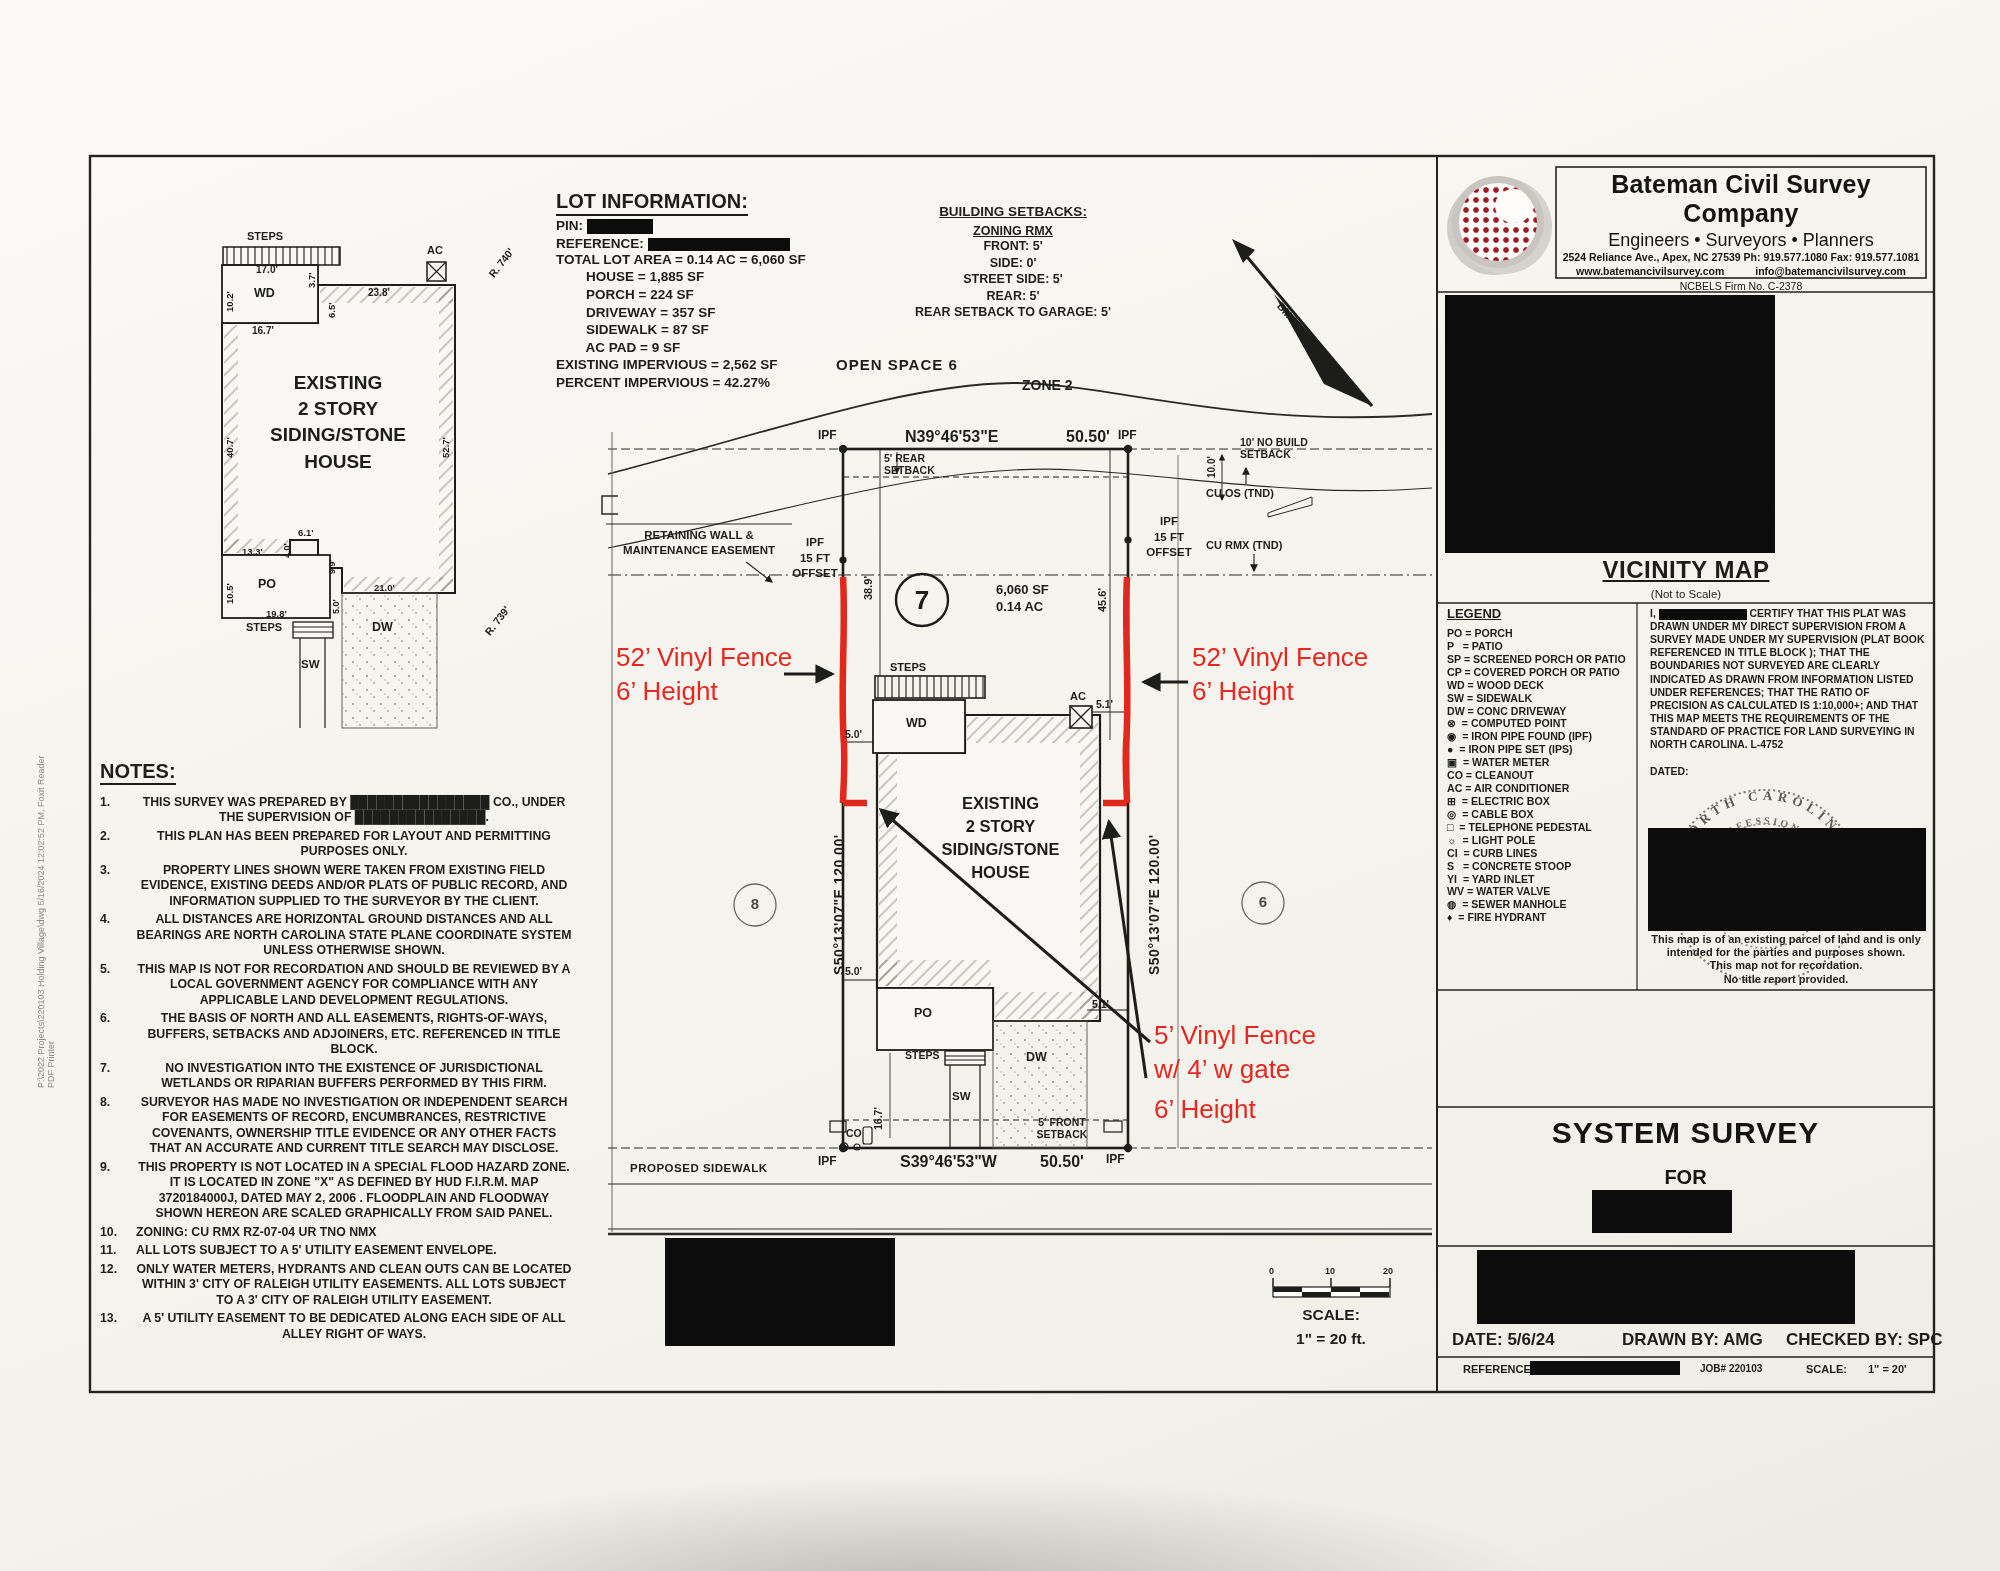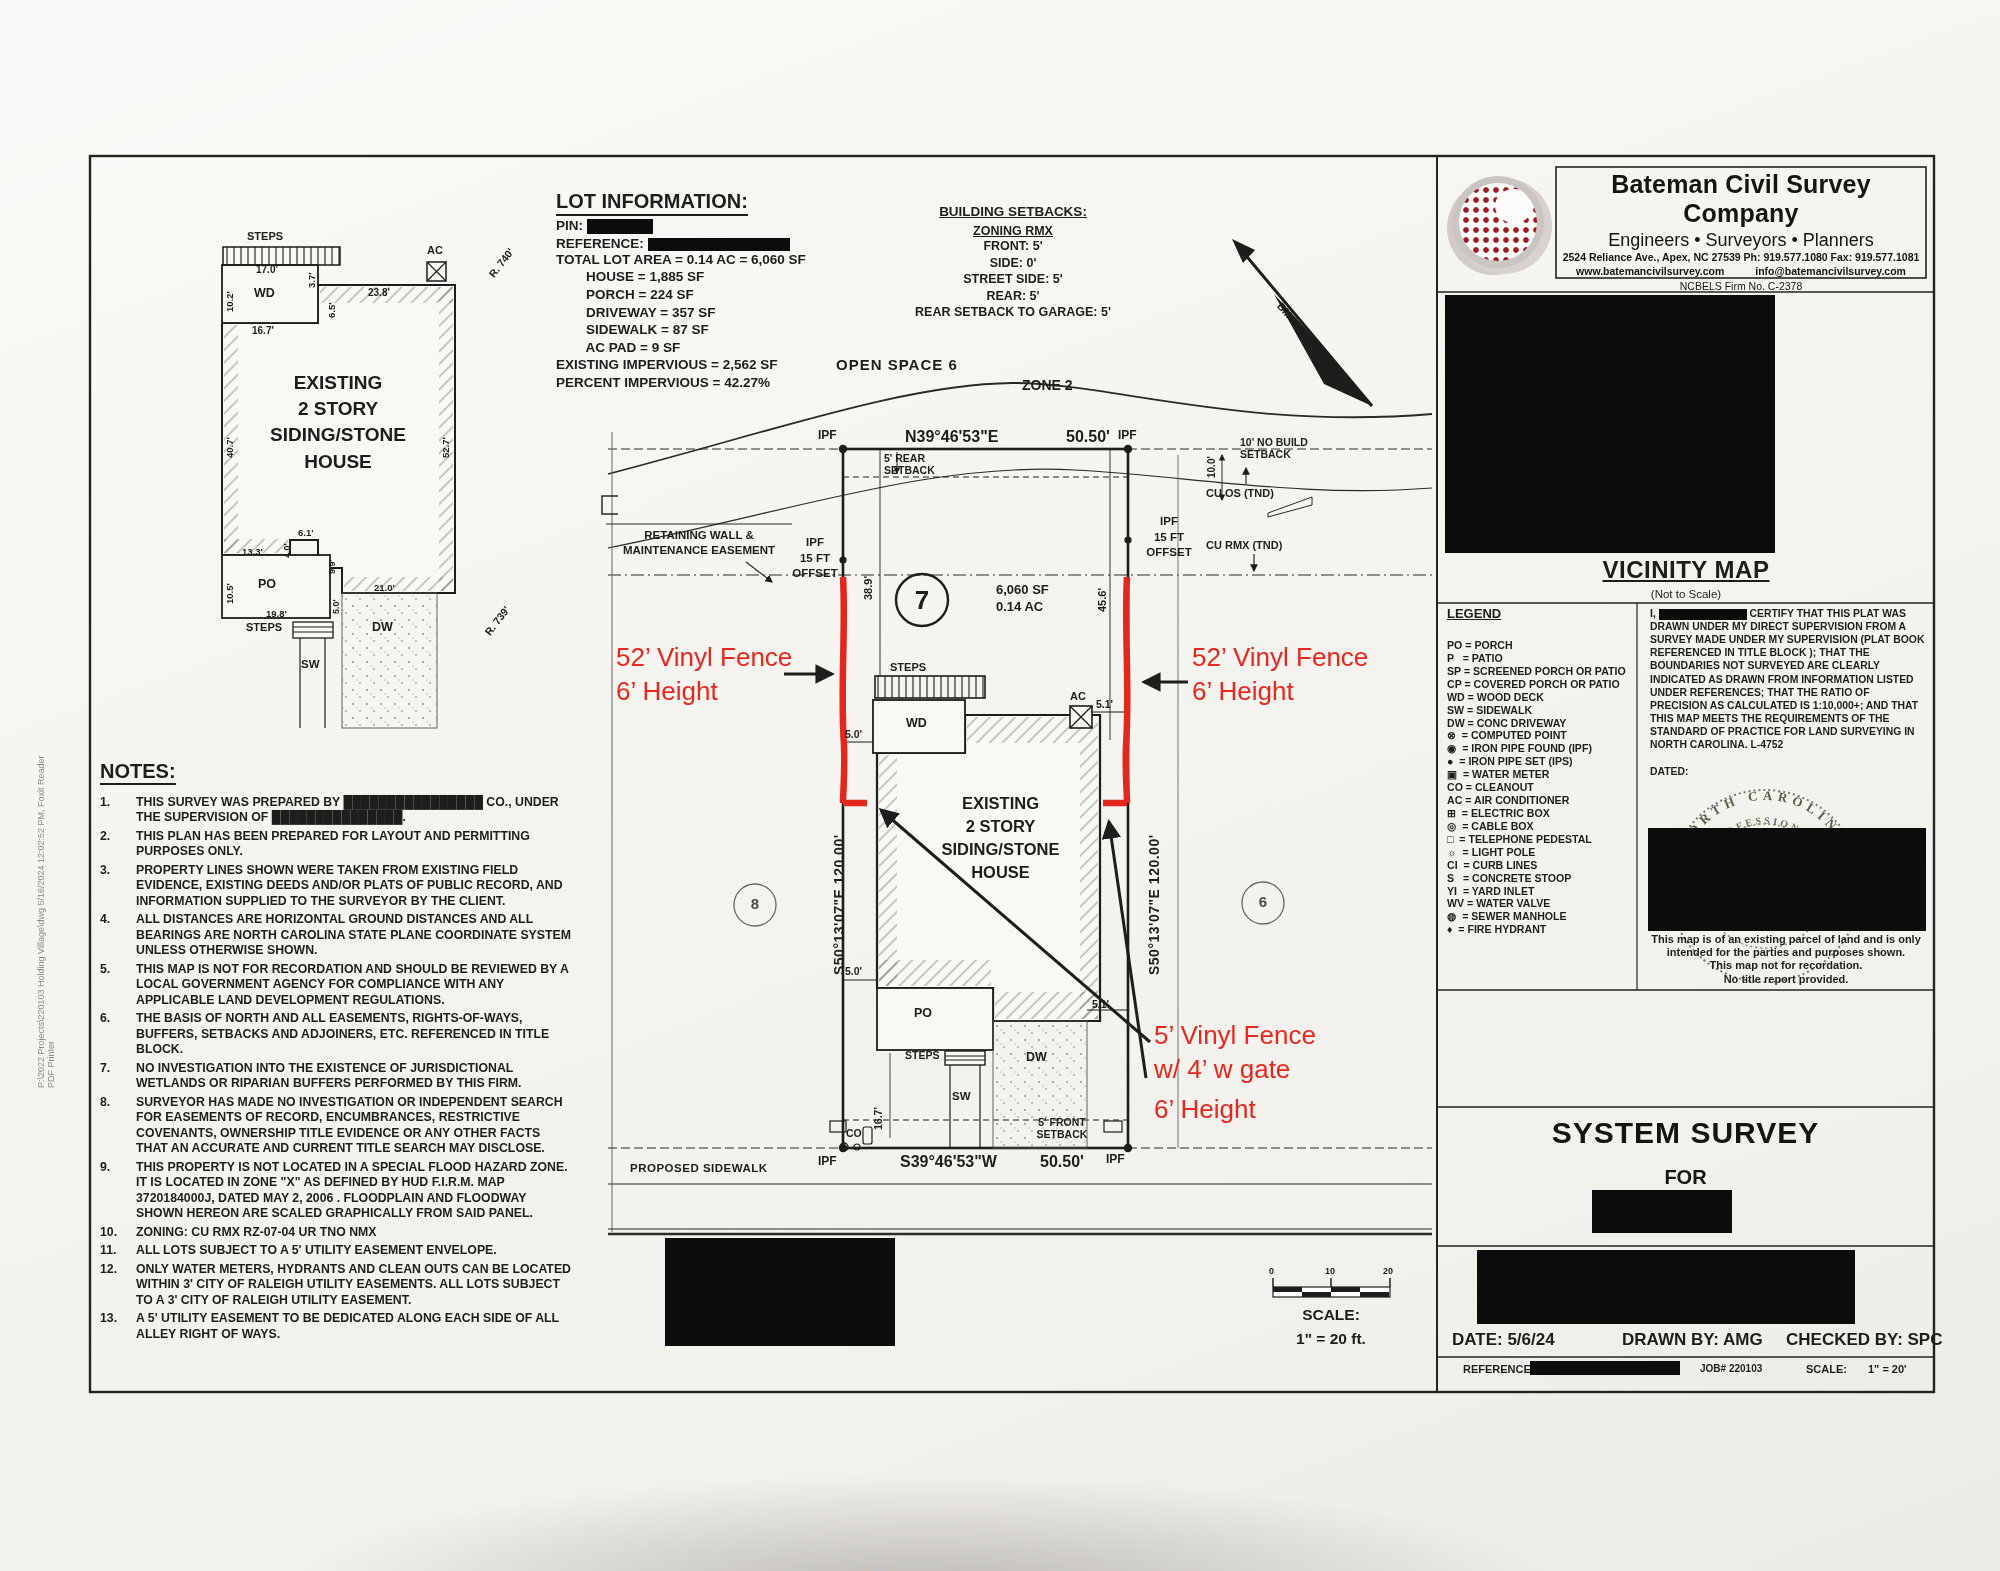--- a/index.html
+++ b/index.html
@@ -27,39 +27,39 @@
   .setbacks{position:absolute;left:908px;top:204px;width:210px;text-align:center;color:#1d1d1b;}
   .setbacks .t{font-size:13.5px;font-weight:bold;text-decoration:underline;}
   .setbacks .z{font-size:12.5px;font-weight:bold;text-decoration:underline;margin-top:5px;}
   .setbacks .ln{font-size:12.5px;font-weight:bold;line-height:1.32;}
   
   .notes{position:absolute;left:100px;top:760px;width:472px;color:#1d1d1b;}
   .notes .t{font-size:20px;font-weight:bold;border-bottom:2px solid #1d1d1b;display:inline-block;}
   .notes .items{margin-top:10px;}
   .note{display:flex;margin-bottom:3px;}
   .note-num{width:36px;flex:none;font-size:12.3px;font-weight:bold;}
-  .note-text{font-size:12.3px;font-weight:bold;line-height:1.26;}
+  .note-text{font-size:12.3px;font-weight:bold;line-height:1.26;text-align:center;}
   
   .hdr{position:absolute;left:1556px;top:170px;width:370px;text-align:center;color:#141412;}
   .hdr .nm{font-size:25px;font-weight:bold;letter-spacing:.2px;}
   .hdr .tg{font-size:18px;margin-top:2px;}
   .hdr .ad{font-size:10.5px;font-weight:bold;}
   .hdr .wb{font-size:10.5px;font-weight:bold;margin-top:2px;}
   .hdr .wb span{margin:0 14px;}
   .hdr .fm{font-size:10.5px;margin-top:3px;}
   .logo{position:absolute;left:1452px;top:176px;width:92px;height:92px;border-radius:50%;
         background:#c9c6c2;box-shadow:6px 4px 0 2px #d6d3cf, -4px 6px 0 1px #d0cdc9;}
   .logo .ball{position:absolute;left:7px;top:7px;width:78px;height:78px;border-radius:50%;
         background-color:#fdfcfb;
         background-image:radial-gradient(circle,#9e1c22 2.4px,rgba(158,28,34,0) 3.2px);
         background-size:10px 10px;background-position:2px 2px;overflow:hidden;}
   .logo .crescent{position:absolute;right:4px;top:6px;width:38px;height:34px;border-radius:50%;background:#fdfcfb;}
   .legend{position:absolute;left:1447px;top:606px;width:186px;color:#1d1d1b;}
   .legend .t{font-size:13px;font-weight:bold;text-decoration:underline;}
-  .legend .items{margin-top:18px;}
+  .legend .items{margin-top:6px;}
   .legend-item{font-size:10.6px;font-weight:bold;line-height:1.22;white-space:pre;}
   .cert{position:absolute;left:1650px;top:607px;width:278px;font-size:10.4px;font-weight:bold;
         line-height:1.26;color:#1d1d1b;}
   .disclaimer{position:absolute;left:1642px;top:933px;width:288px;text-align:center;color:#1d1d1b;}
   .disclaimer div{font-size:11px;font-weight:bold;line-height:1.2;}
   .vic{position:absolute;left:1540px;top:556px;width:292px;text-align:center;color:#1d1d1b;}
   .vic .t{font-size:24px;font-weight:bold;text-decoration:underline;letter-spacing:.5px;}
   .vic .s{font-size:11.5px;margin-top:4px;}
   .tb{position:absolute;left:1437px;width:497px;text-align:center;color:#141412;}
   .marginnote{position:absolute;left:36px;top:1088px;width:340px;transform:rotate(-90deg);

